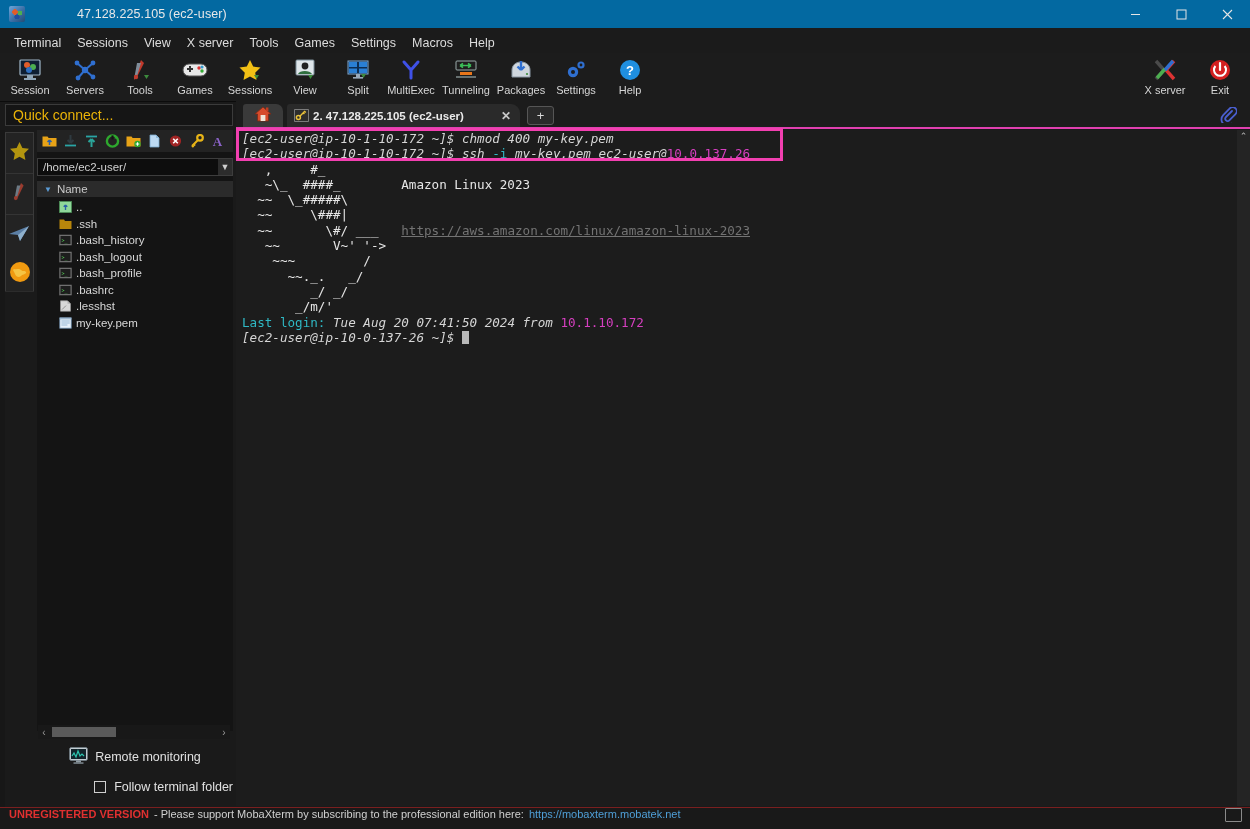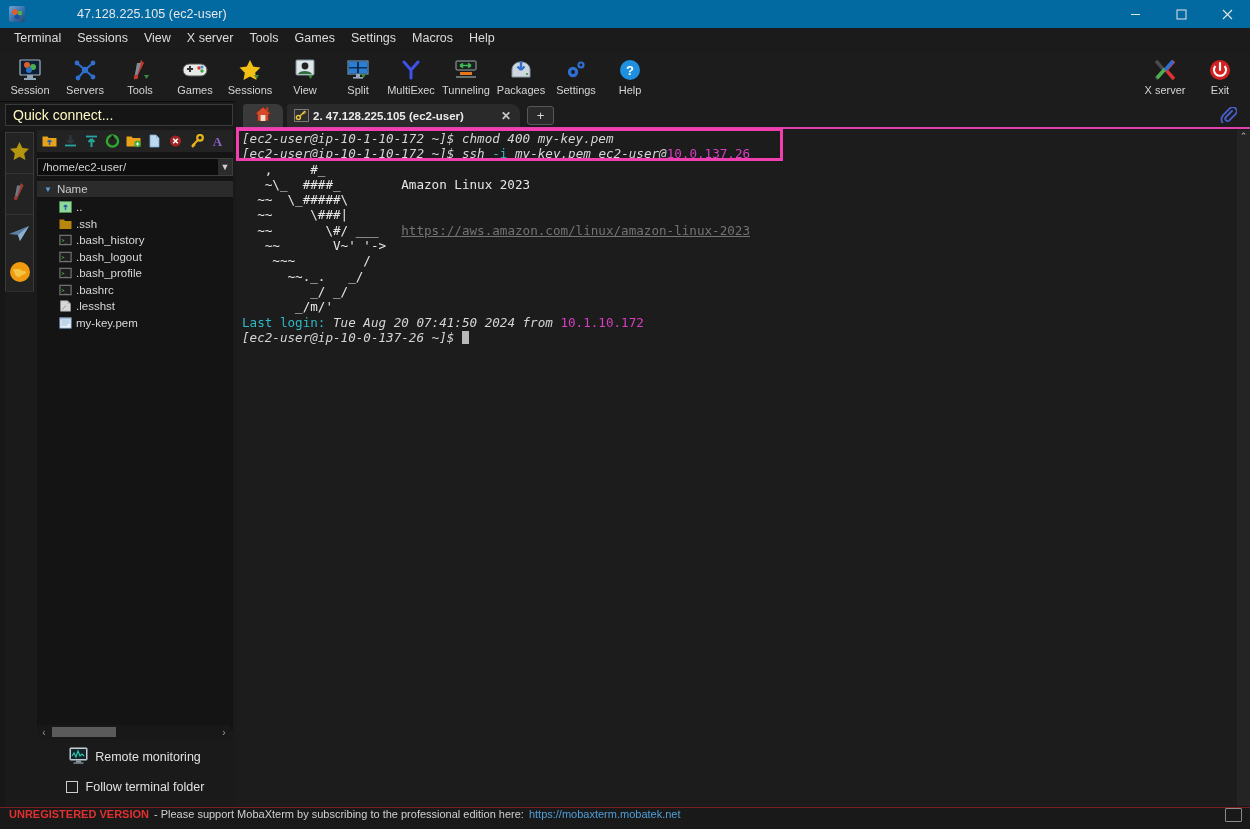--- a/index.html
+++ b/index.html
@@ -26,37 +26,37 @@
       radial-gradient(circle at 5px 8px,#1f4fa0 2.4px,transparent 2.8px);
   }
   .titlebar .tb-title{font-size:12.5px;color:#e8e8e8;letter-spacing:.1px;}
   .wincontrols{position:absolute;right:0;top:0;height:28px;display:flex;}
   .wc{width:46px;height:28px;display:flex;align-items:center;justify-content:center;
       color:#e6e6e6;font-size:12px;}
   .wc svg{display:block;}
   
   .menubar{
     position:absolute;left:0;top:28px;width:1250px;height:25px;background:#1b1b1b;
-    display:flex;align-items:flex-start;padding-left:6px;box-sizing:border-box;
+    display:flex;align-items:flex-end;padding-left:6px;box-sizing:border-box;
   }
   .menubar .mi{font-size:12.5px;color:#dcdcdc;padding:3px 8px;white-space:nowrap;}
   
   .toolbar{
     position:absolute;left:0;top:53px;width:1250px;height:48px;background:#1c1c1c;
     border-bottom:1px solid #0c0c0c;
   }
   .tbtn{position:absolute;top:2px;width:60px;height:44px;text-align:center;}
   .tbtn .ic{height:26px;display:flex;align-items:center;justify-content:center;margin-top:2px;}
   .tbtn .lb{font-size:11px;color:#d5d5d5;margin-top:1px;line-height:12px;white-space:nowrap;}
   
   .quickconnect{
     position:absolute;left:5px;top:104px;width:228px;height:22px;
     background:#151515;border:1px solid #3b3b3b;box-sizing:border-box;
     display:flex;align-items:center;padding-left:7px;
-    font-size:14px;color:#fef9c3;
+    font-size:14px;color:#eab308;
   }
   
   .rail{position:absolute;left:5px;top:132px;width:29px;height:160px;background:#232323;
         border:1px solid #3a3a3a;box-sizing:border-box;}
   .rail .ri{height:40px;display:flex;align-items:center;justify-content:center;
             border-bottom:1px solid #343434;}
   .rail .ri:last-child{border-bottom:none;}
   .railglobe{position:absolute;left:5px;top:259px;width:29px;height:30px;
              display:flex;align-items:center;justify-content:center;}
   .railbox2{position:absolute;left:5px;top:291px;width:29px;height:440px;
@@ -79,21 +79,21 @@
         padding-left:22px;}
   .frow .fic{width:13px;height:12px;margin-right:4px;flex:none;display:block;}
   .hscroll{position:absolute;left:38px;top:725px;width:192px;height:14px;background:#181818;
            display:flex;align-items:center;}
   .hscroll .arr{width:12px;text-align:center;color:#9a9a9a;font-size:10px;}
   .hscroll .thumb{width:64px;height:10px;background:#5a5a5a;margin-left:2px;}
   .remmon{position:absolute;left:37px;top:745px;width:196px;height:24px;
           display:flex;align-items:center;justify-content:center;gap:7px;
           font-size:12.5px;color:#e0e0e0;}
   .followrow{position:absolute;left:37px;top:777px;width:196px;height:20px;
-             display:flex;align-items:center;justify-content:center;gap:8px;
+             display:flex;align-items:center;justify-content:flex-end;gap:8px;
              font-size:12.5px;color:#e0e0e0;}
   .chk{width:12px;height:12px;border:1.5px solid #cfcfcf;background:#1a1a1a;box-sizing:border-box;}
   
   .tabbar{position:absolute;left:236px;top:101px;width:1014px;height:27px;background:#1c1c1c;}
   .tabhome{position:absolute;left:243px;top:104px;width:40px;height:23px;background:#3a3a3a;
            border-radius:3px 7px 0 0;display:flex;align-items:center;justify-content:center;}
   .tabmain{position:absolute;left:287px;top:104px;width:233px;height:23px;background:#2a2a2a;
            border-radius:3px 9px 0 0;display:flex;align-items:center;
            font-size:11.5px;color:#eaeaea;font-weight:bold;}
   .tabmain .tkey{width:15px;margin:0 4px 0 7px;display:flex;align-items:center;}

